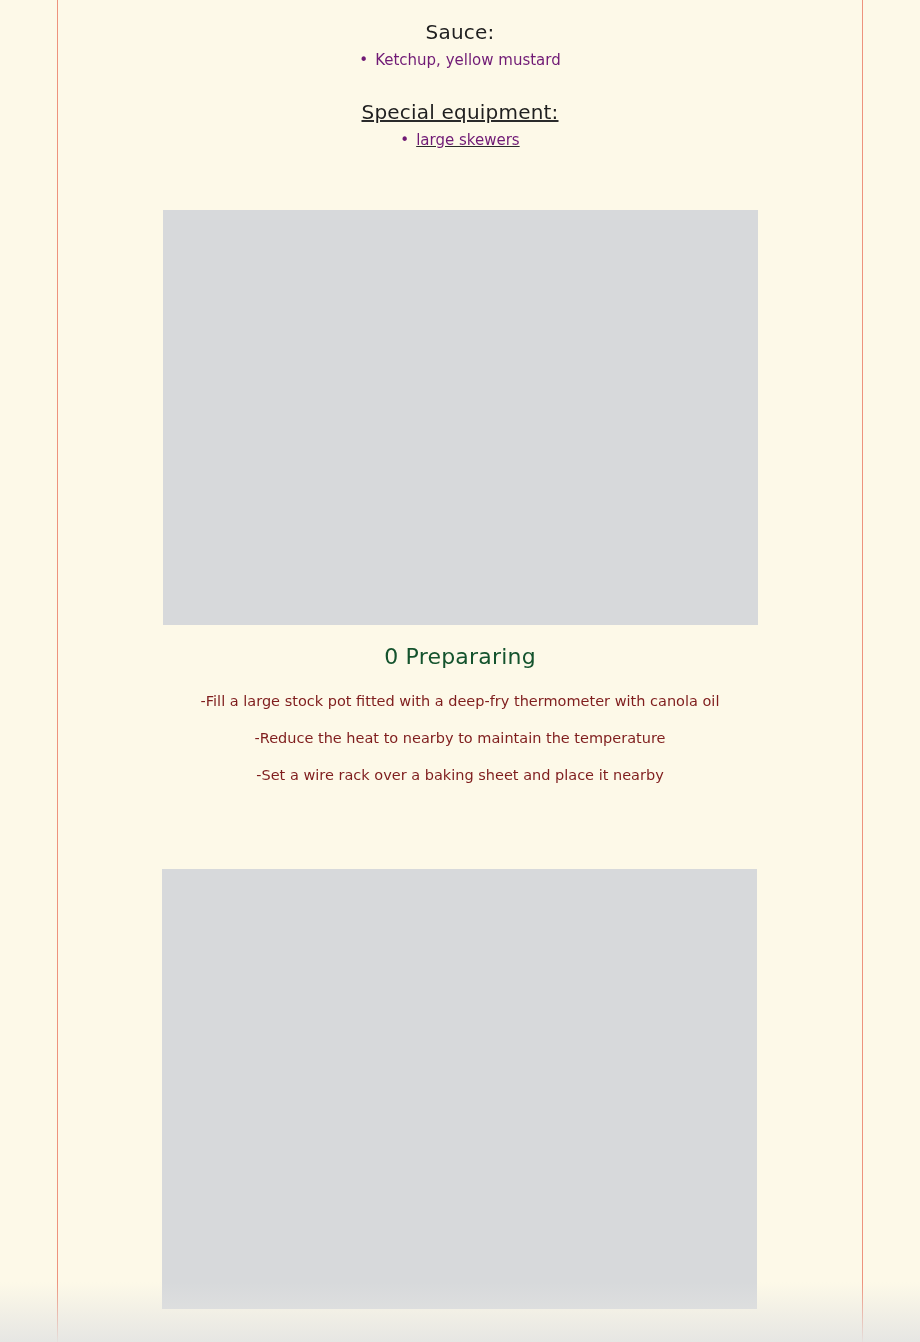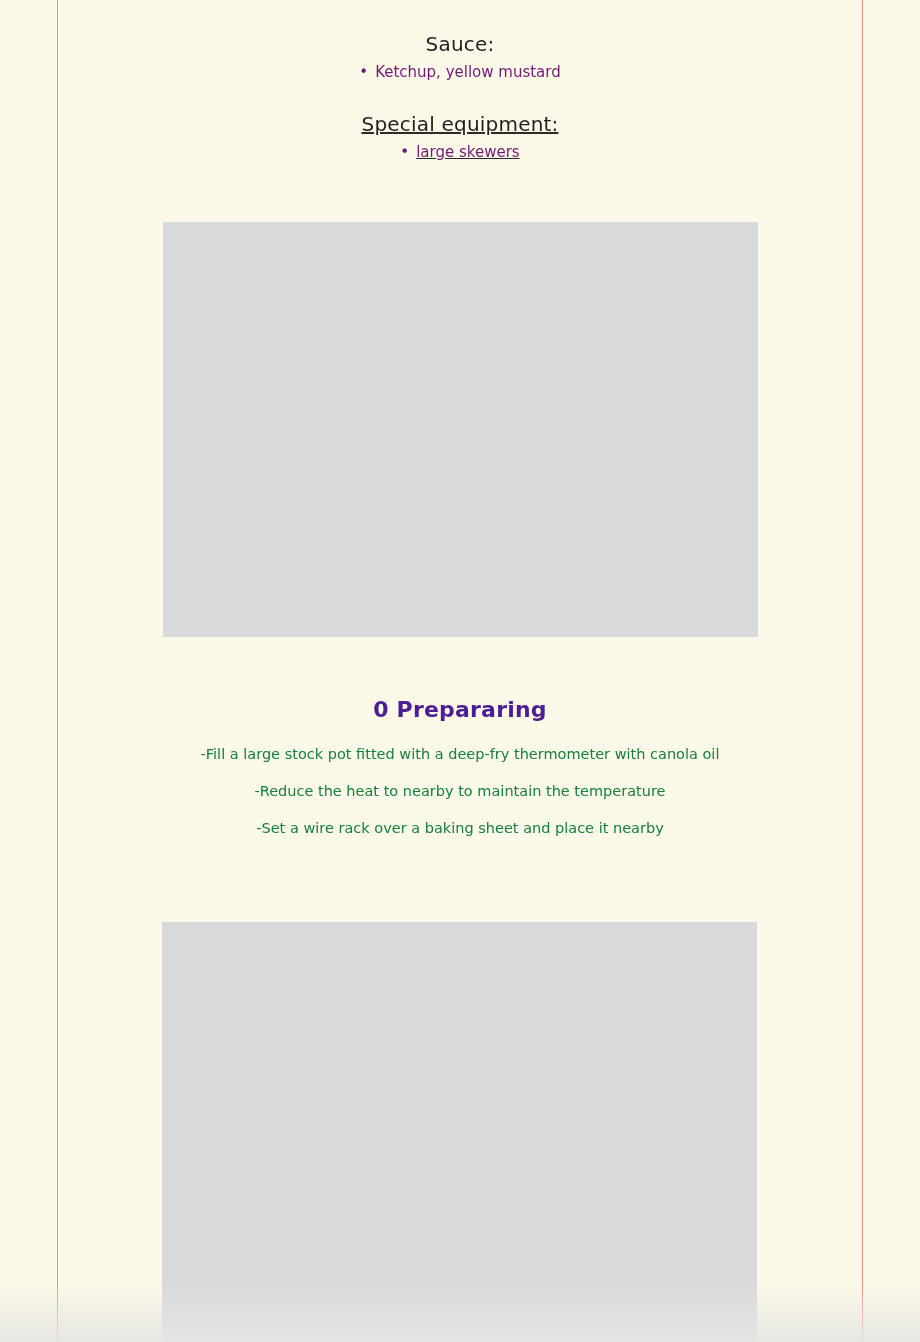--- a/index.html
+++ b/index.html
@@ -56,21 +56,21 @@
   .block-list li {
     font-size: 15px;
     line-height: 24px;
     color: #701a75;
   }
   .block-list li .bullet {
     display: inline-block;
     margin-right: 7px;
   }
 
-  .sauce-block { padding-top: 32px; }
+  .sauce-block { padding-top: 20px; }
   .equip-block { padding-top: 28px; text-decoration: underline; }
 
   
   .media {
     background: #d7d9db;
     margin: 0 auto;
   }
   .media-1 {
     width: 595px;
     height: 415px;
@@ -82,35 +82,35 @@
     margin-top: 75px;
     margin-left: 104px;
   }
 
   
   .step {
     text-align: center;
   }
   .step-title {
     font-size: 22px;
-    font-weight: 700;
+    font-weight: 400;
     margin: 0;
-    padding-top: 60px;
-    color: #4c1d95;
+    padding-top: 19px;
+    color: #14532d;
     letter-spacing: .2px;
   }
   .step-lines {
     margin: 0;
     padding: 0;
     list-style: none;
   }
   .step-lines li {
     font-size: 14.5px;
     line-height: 37px;
-    color: #15803d;
+    color: #7f1d1d;
   }
   .step-lines li:first-child { padding-top: 14px; }
 
   
   .fade {
     position: absolute;
     left: 0;
     right: 0;
     bottom: 0;
     height: 60px;

